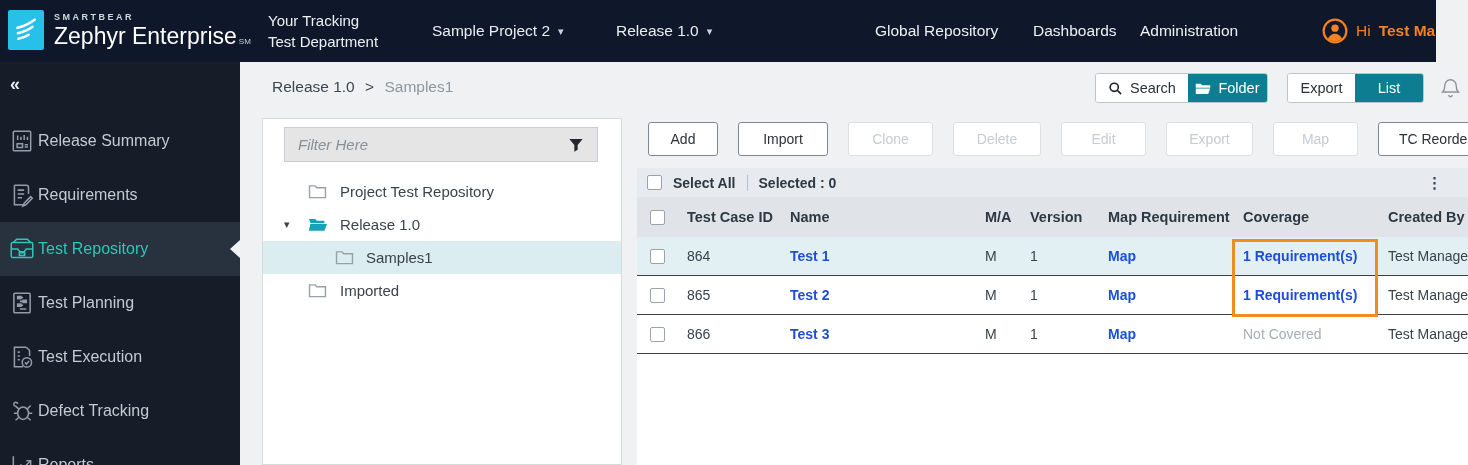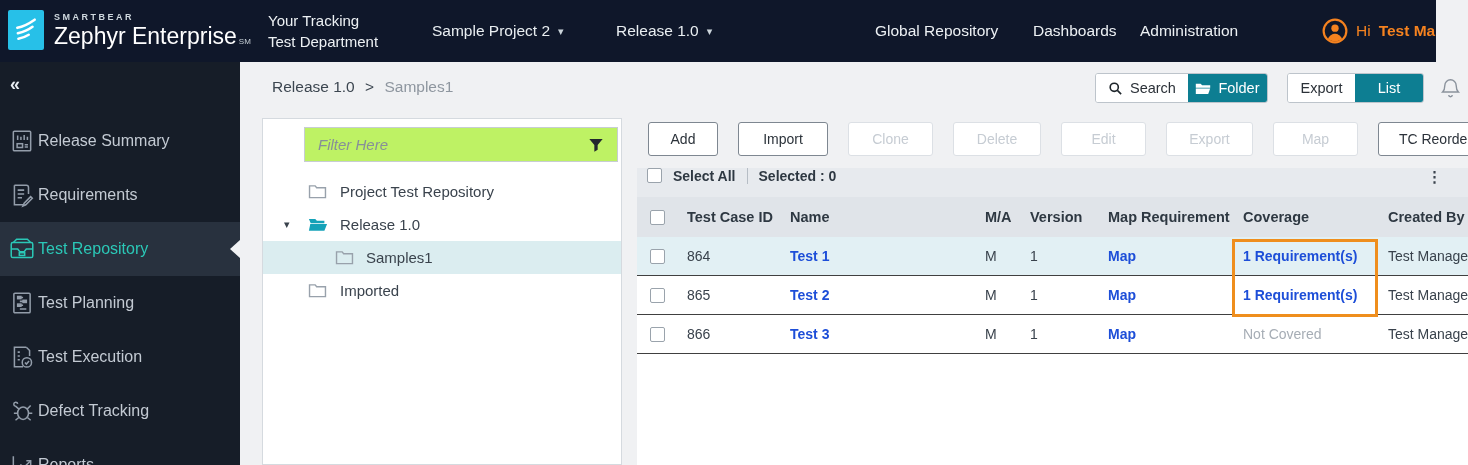--- a/index.html
+++ b/index.html
@@ -46,21 +46,21 @@
   .seg-sf { left:855px; width:173px; }
   .seg-sf .seg-item:nth-child(1){ width:93px; }
   .seg-sf .seg-item:nth-child(2){ width:80px; }
   .seg-dl { left:1047px; width:137px; }
   .seg-dl .seg-item:nth-child(1){ width:68px; }
   .seg-dl .seg-item:nth-child(2){ width:69px; }
   .bell { position:absolute; left:1200px; top:15px; color:#8A929C; cursor:pointer; }
 
   
   .tree-panel { position:absolute; left:22px; top:56px; width:360px; bottom:0; background:#fff; border:1px solid #D5DADF; }
-  .filter-box { position:absolute; left:21px; top:8px; width:314px; height:35px; background:#bef264; border:1px solid #C7CDD3; display:flex; align-items:center;margin-left:20px; }
+  .filter-box { position:absolute; left:21px; top:8px; width:314px; height:35px; background:#e5e5e5; border:1px solid #C7CDD3; display:flex; align-items:center; }
   .filter-box input { flex:1; border:none; outline:none; background:transparent; font-family:"Liberation Sans", sans-serif;
       font-size:15px; font-style:italic; color:#5A626B; padding:0 0 0 13px; }
   .filter-box input::placeholder { color:#878F98; font-style:italic; }
   .funnel { margin-right:13px; color:#2B3138; cursor:pointer; display:flex; }
   .tree { position:absolute; left:0; top:56px; width:100%; }
   .tree-row { position:relative; height:33px; display:flex; align-items:center; font-size:15px; color:#3A434D; cursor:pointer; }
   .tree-row.selected { background:#DBEDF0; }
   .tw-caret { position:absolute; left:21px; font-size:11px; color:#39424C; }
   .t-icon { position:absolute; display:flex; }
   .t-label { position:absolute; }
@@ -69,21 +69,21 @@
 
   
   .grid-area { position:absolute; left:397px; top:58px; right:0; bottom:0; }
   .btn-row { position:absolute; left:11px; top:2px; display:flex; gap:20px; }
   .tbtn { height:34px; background:#fff; border:1px solid #7E8791; border-radius:3px; font-family:"Liberation Sans", sans-serif;
       font-size:14px; color:#2B323A; cursor:pointer; }
   .tbtn:disabled { border-color:#DCE0E5; color:#C6CCD3; cursor:default; }
   .w-add{width:70px}.w-import{width:90px}.w-clone{width:85px}.w-delete{width:88px}.w-edit{width:85px}.w-export{width:87px}.w-map{width:85px}.w-tcr{width:115px}
 
   .table-white { position:absolute; left:0; top:48px; right:0; bottom:0; background:#fff; }
-  .select-bar { position:relative; height:29px; background:#E7EAEE; display:flex; font-size:14px; color:#2E3842; }
+  .select-bar { position:relative; height:29px; background:#E7EAEE; display:flex; align-items:center; font-size:14px; color:#2E3842; }
   .cb { width:15px; height:15px; background:#fff; border:1px solid #9AA3AC; border-radius:2px; display:inline-block; cursor:pointer; flex:none; }
   .select-bar .cb { margin-left:10px; }
   .sb-label { margin-left:11px; font-weight:700; }
   .sb-sep { width:1px; height:16px; background:#B6BDC5; margin:0 11px; }
   .sb-count { font-weight:700; }
   .kebab { position:absolute; right:26px; color:#3A434D; font-weight:700; font-size:15px; letter-spacing:0; cursor:pointer; }
 
   .tgrid { display:grid; grid-template-columns:40px 103px 195px 45px 78px 135px 145px auto; align-items:center; }
   .thead { height:40px; background:#E0E4E9; font-weight:700; font-size:14.5px; color:#2E3842; }
   .thead > div, .trow > div { padding-left:10px; overflow:hidden; white-space:nowrap; }

